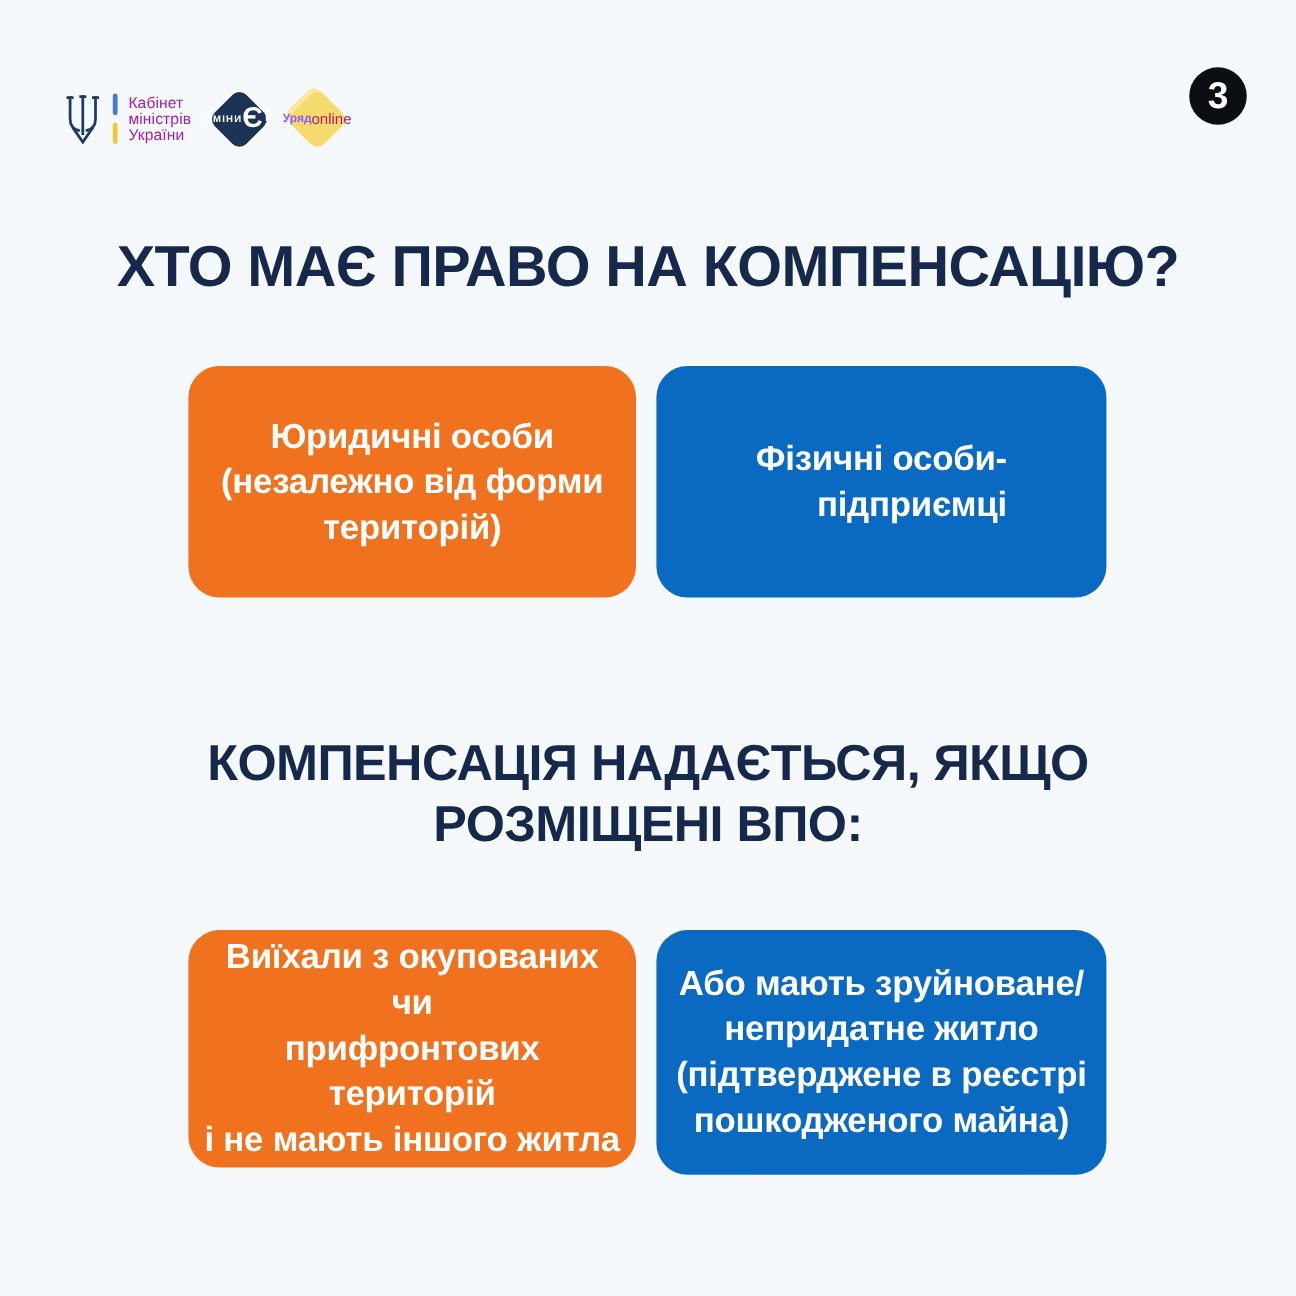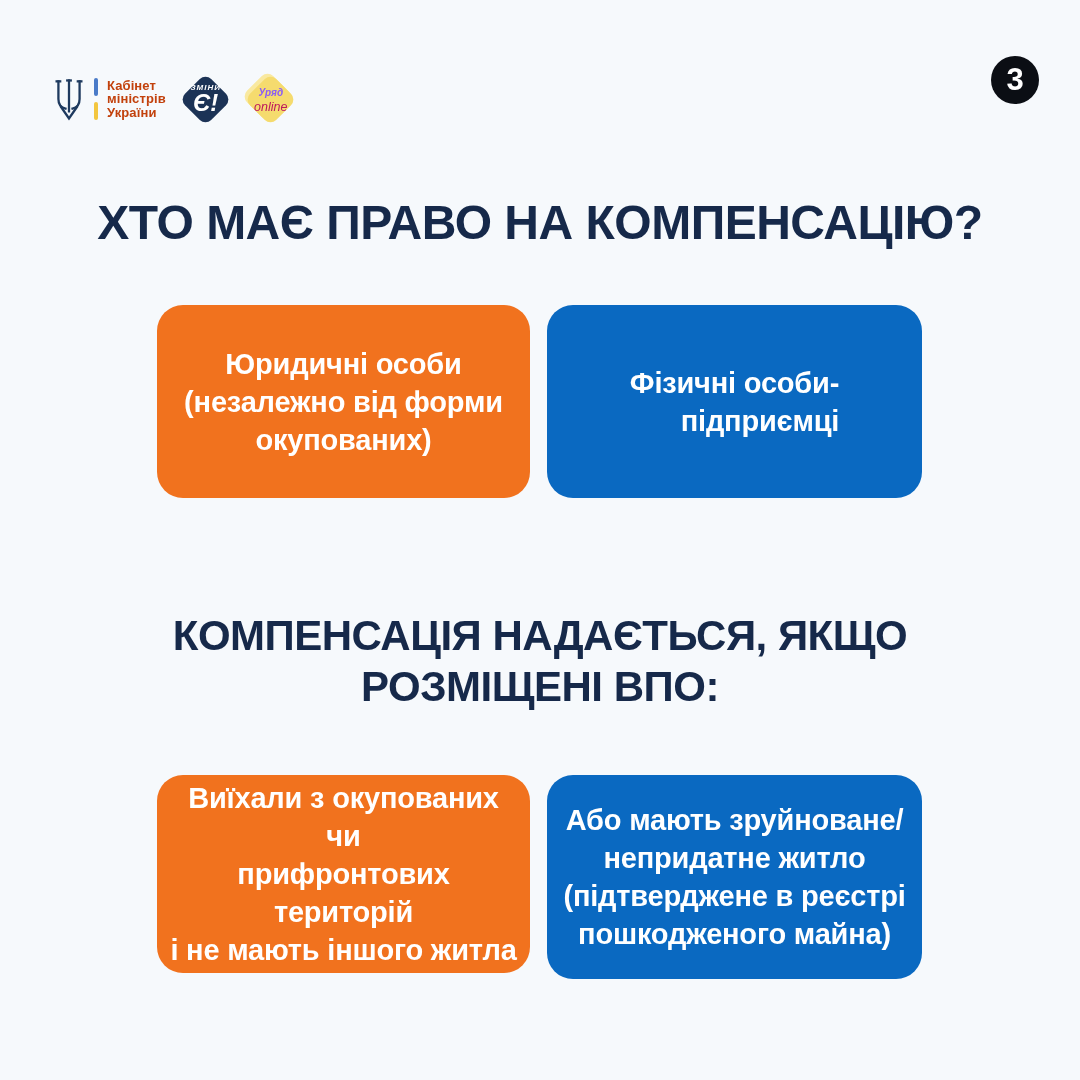--- a/index.html
+++ b/index.html
@@ -16,36 +16,36 @@
     display:flex; align-items:center;
   }
   .trident { width:30px; height:46px; flex:0 0 auto; }
   .logo-divider {
     width:4px; height:42px; margin-left:10px; margin-right:9px;
     display:flex; flex-direction:column; justify-content:space-between;
   }
   .logo-divider .div-blue  { display:block; width:4px; height:18px; border-radius:2px; background:#4A7BC8; }
   .logo-divider .div-yellow{ display:block; width:4px; height:18px; border-radius:2px; background:#F3C63F; }
   .cabinet-text {
-    font-size:13px; font-weight:700; color:#c2410c;
+    font-size:13px; font-weight:400; color:#a21caf;
     line-height:13.5px; white-space:pre-line; letter-spacing:0.1px;
   }
   .badge-diamond { position:relative; width:52px; height:52px; flex:0 0 auto; }
   .badge-diamond.navy-d   { margin-left:14px; }
   .badge-diamond.yellow-d { margin-left:13px; }
   .diamond-shape {
     position:absolute; left:7.5px; top:7.5px; width:37px; height:37px;
     transform:rotate(45deg); border-radius:8px;
   }
   .navy-shape   { background:#1C3356; }
   .yellow-back  { background:#F9E9A0; left:4.5px; top:5px; }
   .yellow-shape { background:#F5DB6E; }
   .diamond-content {
-    position:absolute; inset:0; display:flex; flex-direction:column;
-    align-items:center; justify-content:center; text-align:right;font-style:italic;
+    position:absolute; inset:0; display:flex; flex-direction:row;
+    align-items:center; justify-content:center; text-align:right;
   }
   .zminy-top  { font-size:8px;  font-weight:700; letter-spacing:1px; color:#FFFFFF; }
   .zminy-main { font-size:24px; font-weight:700; color:#FFFFFF; line-height:24px; margin-top:-1px; }
   .uryad-top    { font-size:10px; font-weight:700; color:#8b5cf6; line-height:15px; }
   .uryad-bottom { font-size:12.5px; font-weight:400; color:#be185d; line-height:14px; }
 
   
   .page-badge {
     position:absolute; left:991px; top:56px; width:48px; height:48px;
     border-radius:50%; background:#0B0E14; color:#FFFFFF;
@@ -124,21 +124,21 @@
     </div>
   </div>
 
   <div class="page-badge">3</div>
 
   <div class="heading heading1">ХТО МАЄ ПРАВО НА КОМПЕНСАЦІЮ?</div>
 
   <div class="card card-orange card1">
     <span class="card-text">Юридичні особи
 (незалежно від форми
-окупованих)</span>
+територій)</span>
   </div>
 
   <div class="card card-blue card2">
     <span class="card-text">Фізичні особи-
 підприємці</span>
   </div>
 
   <div class="heading heading2">КОМПЕНСАЦІЯ НАДАЄТЬСЯ, ЯКЩО
 РОЗМІЩЕНІ ВПО:</div>
 

